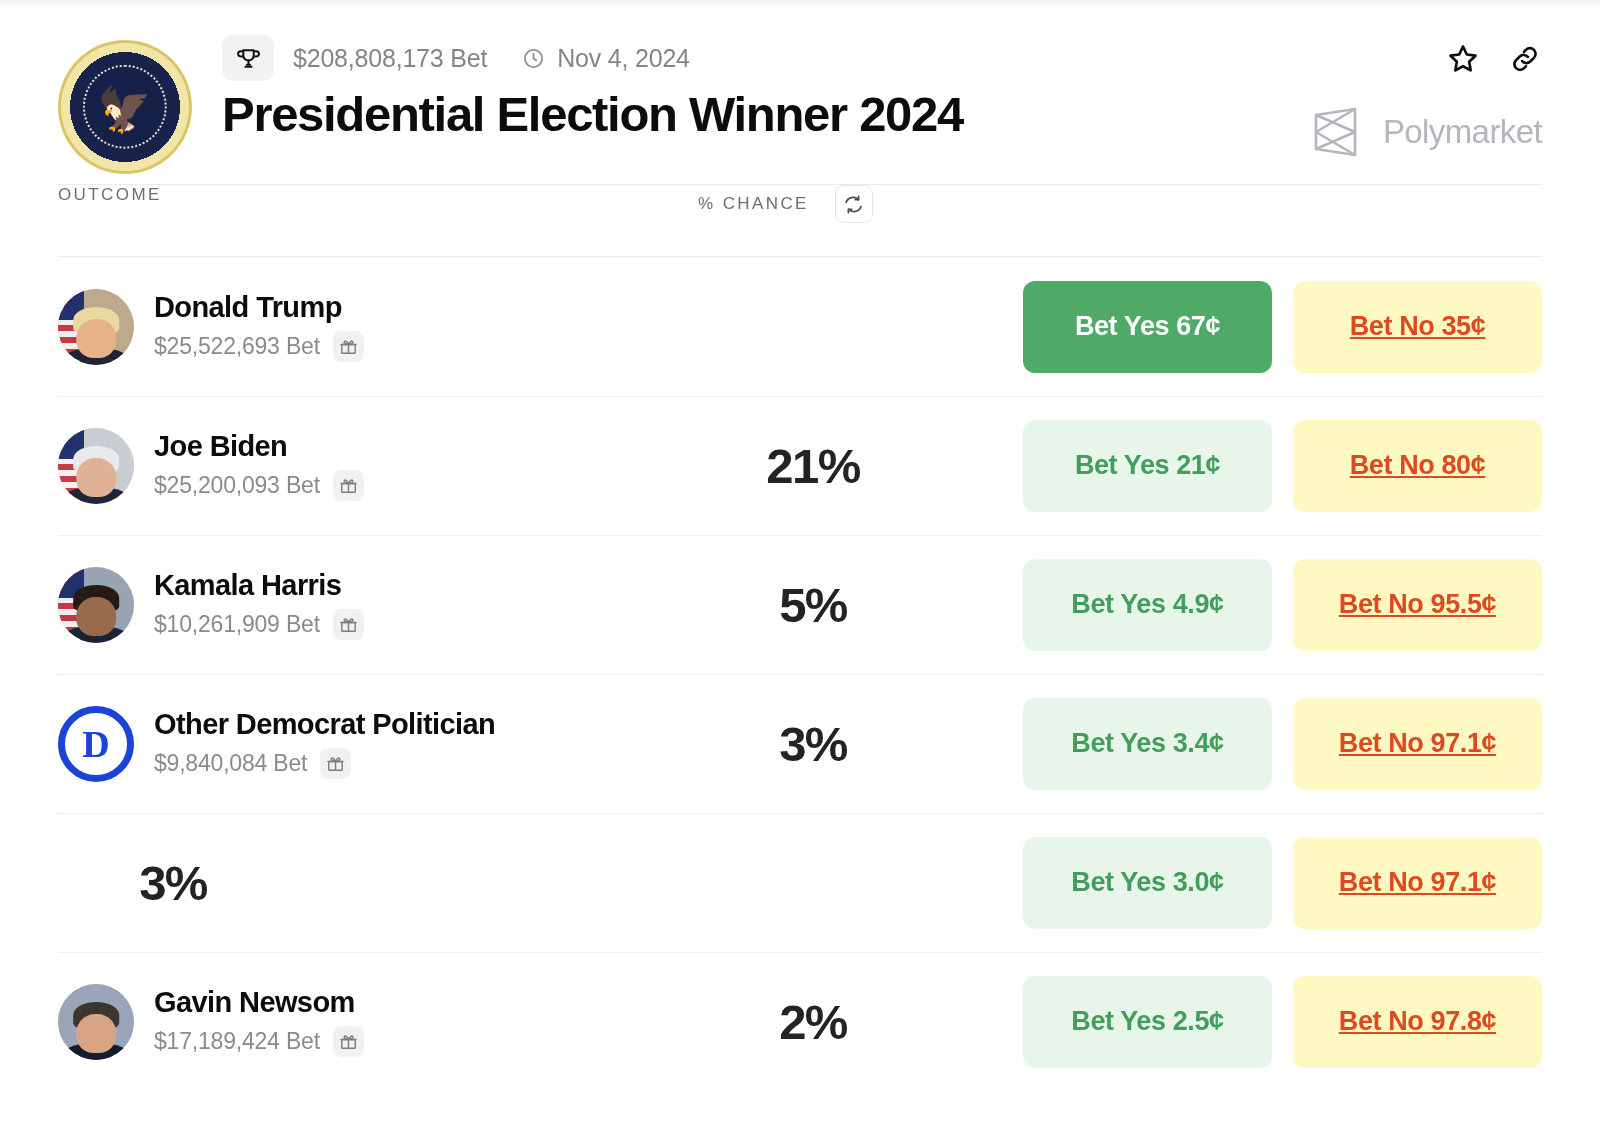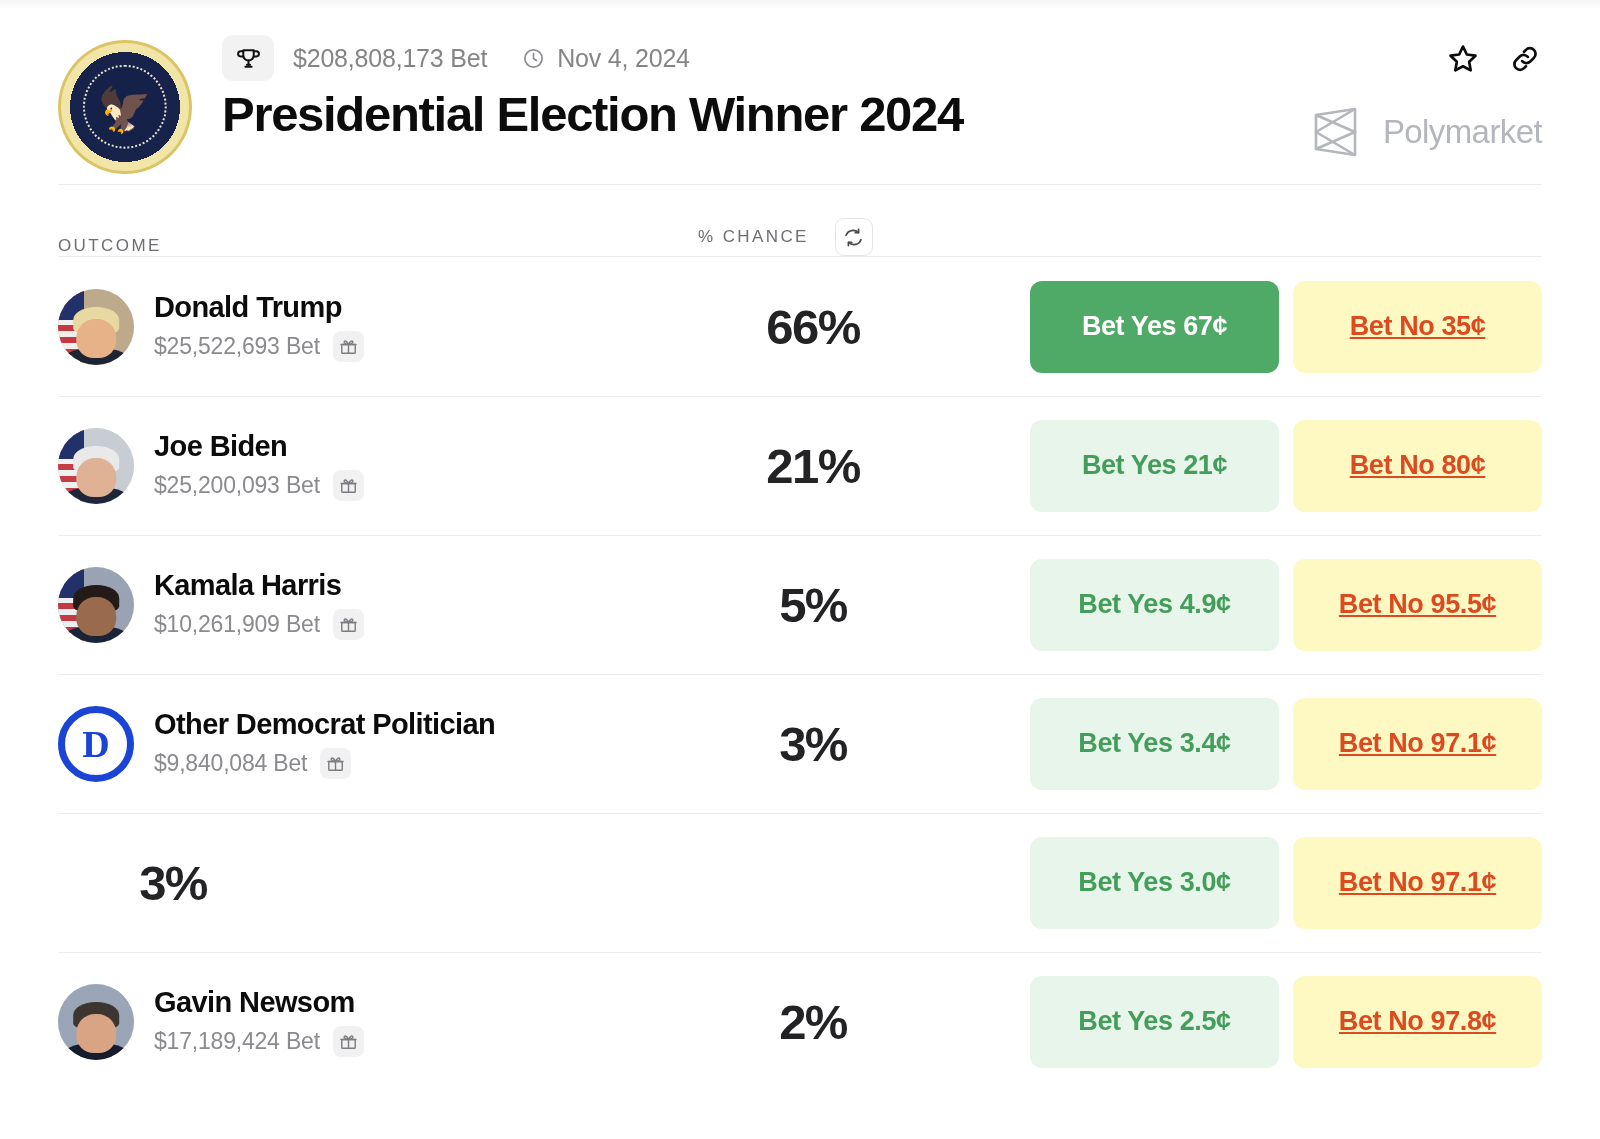--- a/index.html
+++ b/index.html
@@ -75,21 +75,21 @@
     display: flex; align-items: center; gap: 18px;
   }
   .brand-mark { width: 54px; height: 52px; }
   .brand-name {
     font-size: 33px; color: #b4b6bd; font-weight: 400; letter-spacing: -.6px;
   }
 
   
   .divider { height: 1px; background: #ebebec; }
   .col-head {
-    display: flex; align-items: flex-end; height: 71px;
+    display: flex; align-items: flex-start; height: 71px;
   }
   .col-outcome {
     flex: 0 0 640px;
     font-size: 17px; letter-spacing: 2.4px; color: #6e6e73; font-weight: 500;
   }
   .col-chance {
     display: flex; align-items: center; gap: 26px;
   }
   .col-chance .lbl {
     font-size: 17px; letter-spacing: 2.4px; color: #6e6e73; font-weight: 500;
@@ -156,21 +156,21 @@
   }
   .gift-badge svg { width: 19px; height: 19px; }
 
   .cell-chance {
     flex: 0 0 230px;
     display: flex; align-items: center; justify-content: center;
     font-size: 49px; font-weight: 700; color: #232325; letter-spacing: -1.6px;
   }
 
   .cell-actions {
-    flex: 1; display: flex; align-items: center; justify-content: flex-end; gap: 14px;
+    flex: 1; display: flex; align-items: center; justify-content: flex-end; gap: 21px;
   }
   .btn {
     width: 249px; height: 92px; border: none; border-radius: 12px;
     font-family: "Liberation Sans", sans-serif;
     font-size: 27px; font-weight: 700; letter-spacing: -.4px;
     cursor: pointer;
     display: flex; align-items: center; justify-content: center;
   }
   .btn-yes { background: #e8f5ea; color: #449e5b; }
   .btn-yes.active { background: #4faa67; color: #ffffff; }
@@ -274,21 +274,20 @@
                   <rect x="3.5" y="9.5" width="17" height="11" rx="1"></rect>
                   <path d="M2.5 9.5h19"></path>
                   <path d="M12 9.5v11"></path>
                   <path d="M12 9.5S9.5 4 7.2 5.2 9 9.5 12 9.5z"></path>
                   <path d="M12 9.5s2.5-5.5 4.8-4.3S15 9.5 12 9.5z"></path>
                 </svg>
               </span>
             </div>
           </div>
         </div>
-        <div class="cell-chance">66%</div>
         <div class="cell-actions">
           <button class="btn btn-yes active">Bet Yes 67¢</button>
           <button class="btn btn-no">Bet No 35¢</button>
         </div>
       </div>
       <div class="row">
         <div class="cell-outcome">
           <div class="avatar">
             <div class="sky" style="background:#c8ccd3"></div>
             <div class="flag"></div>

